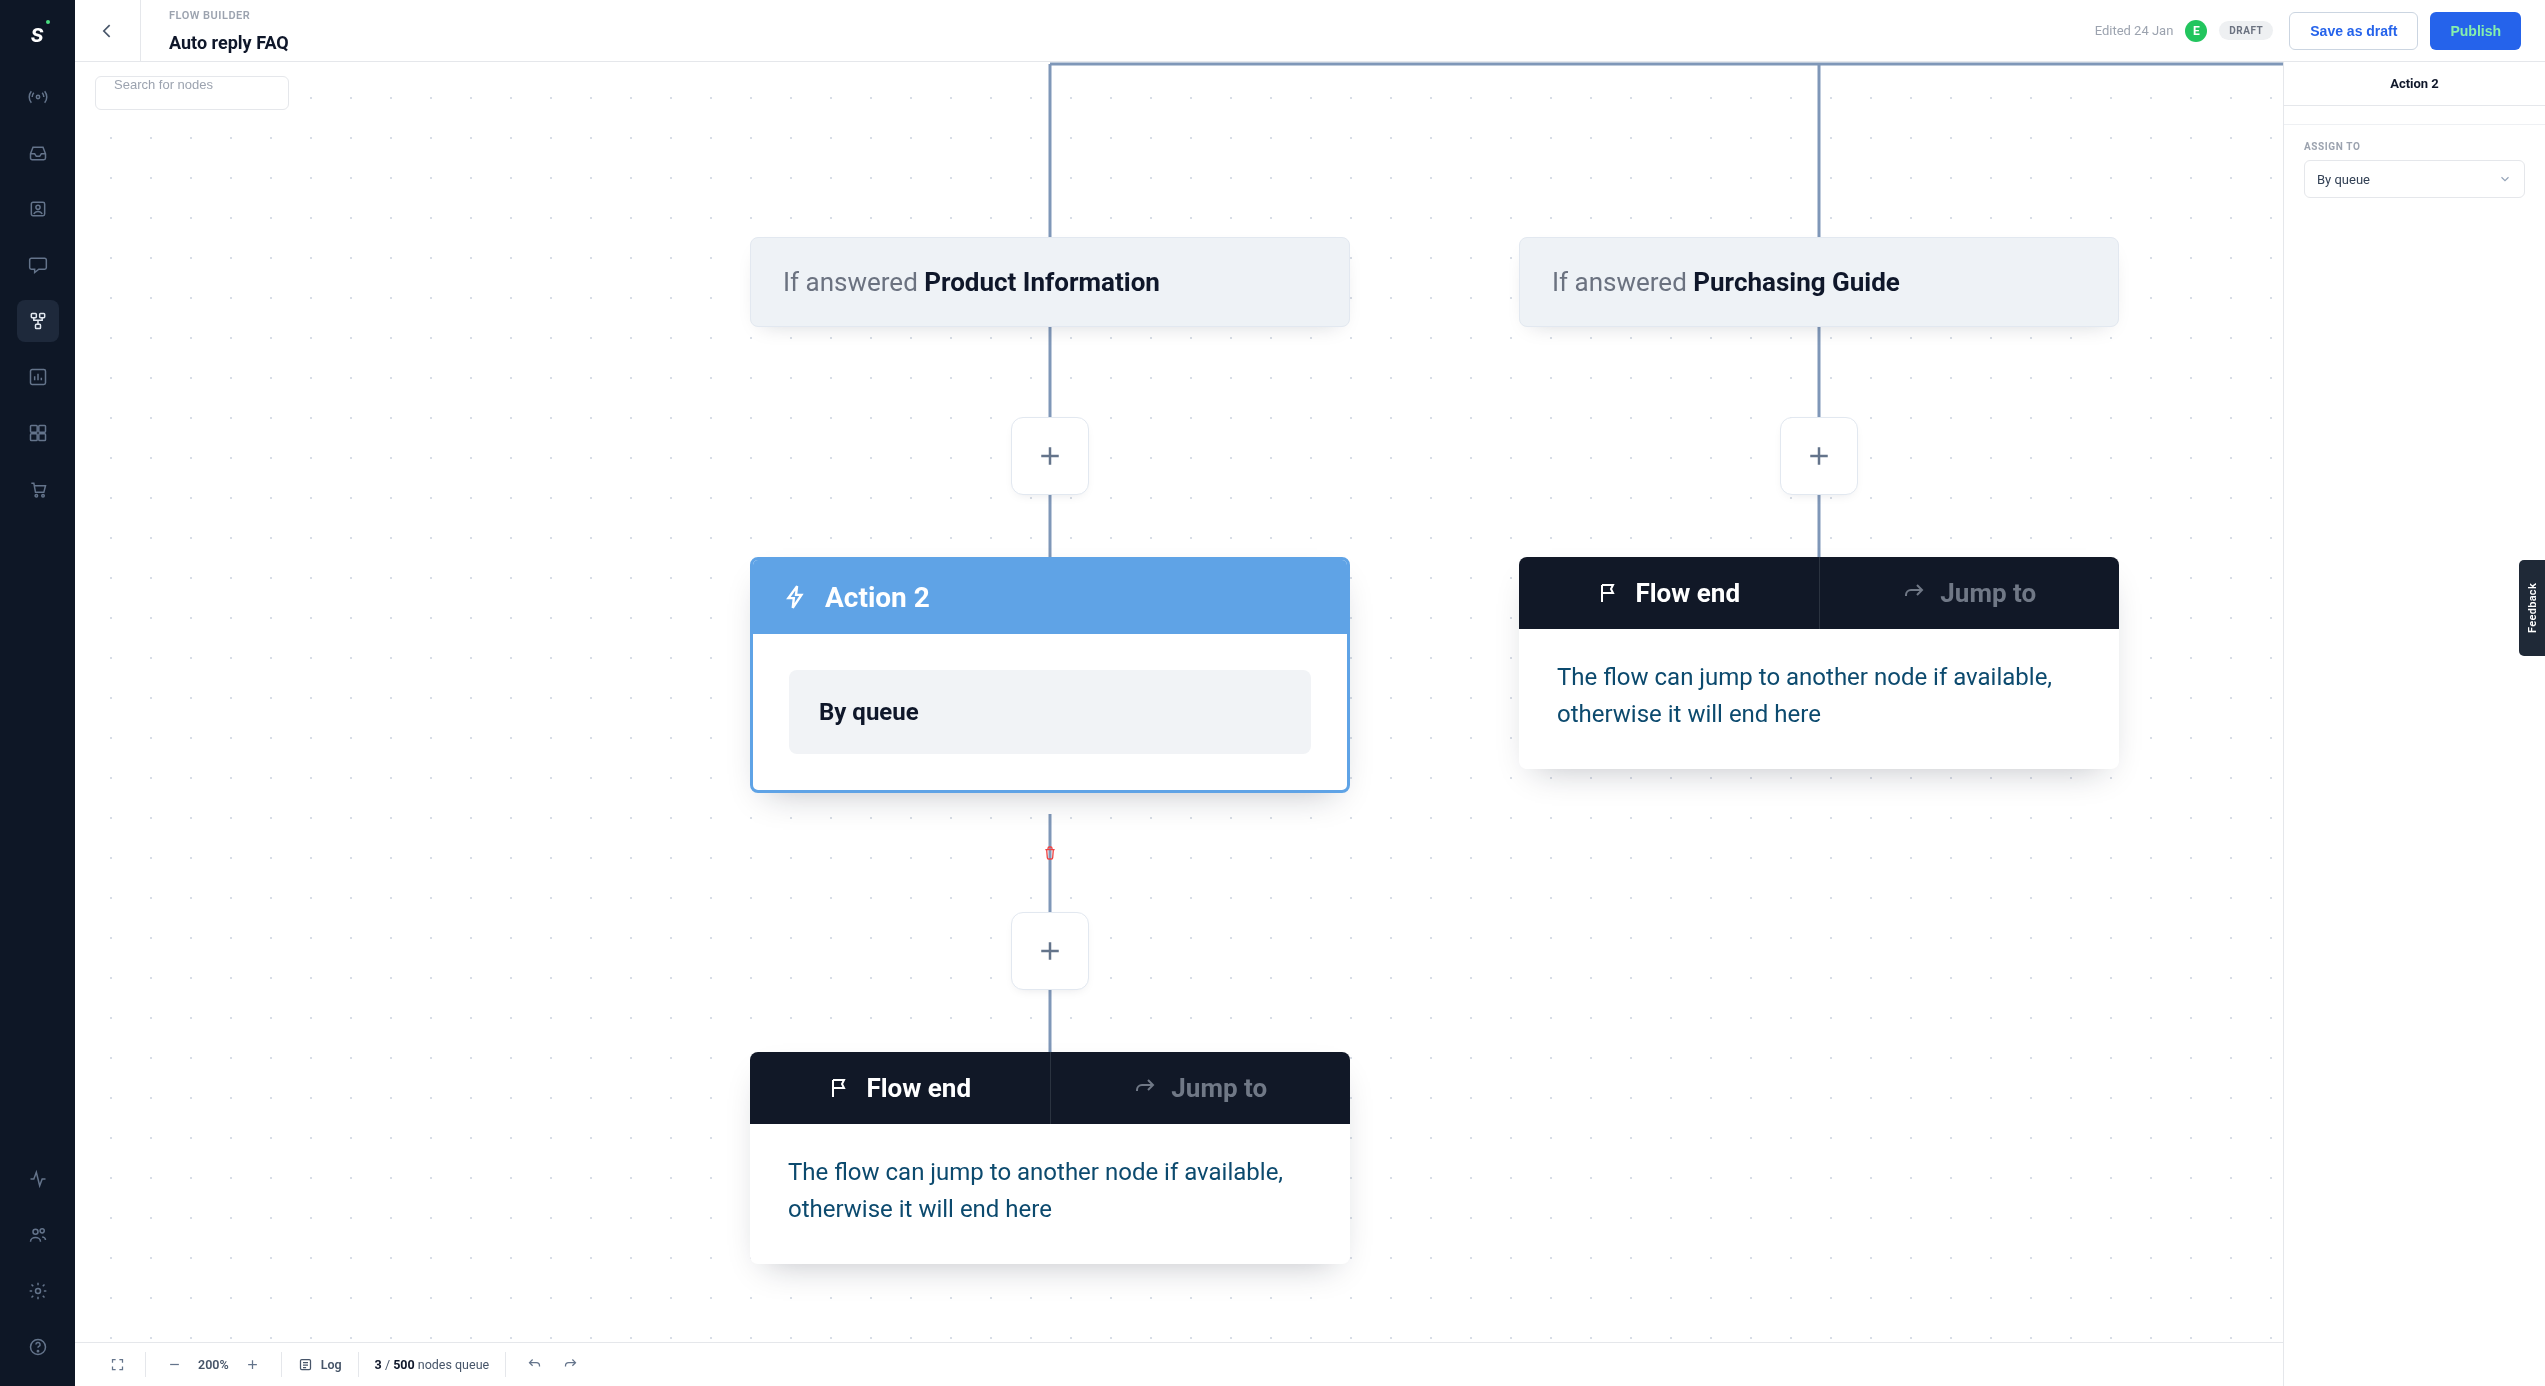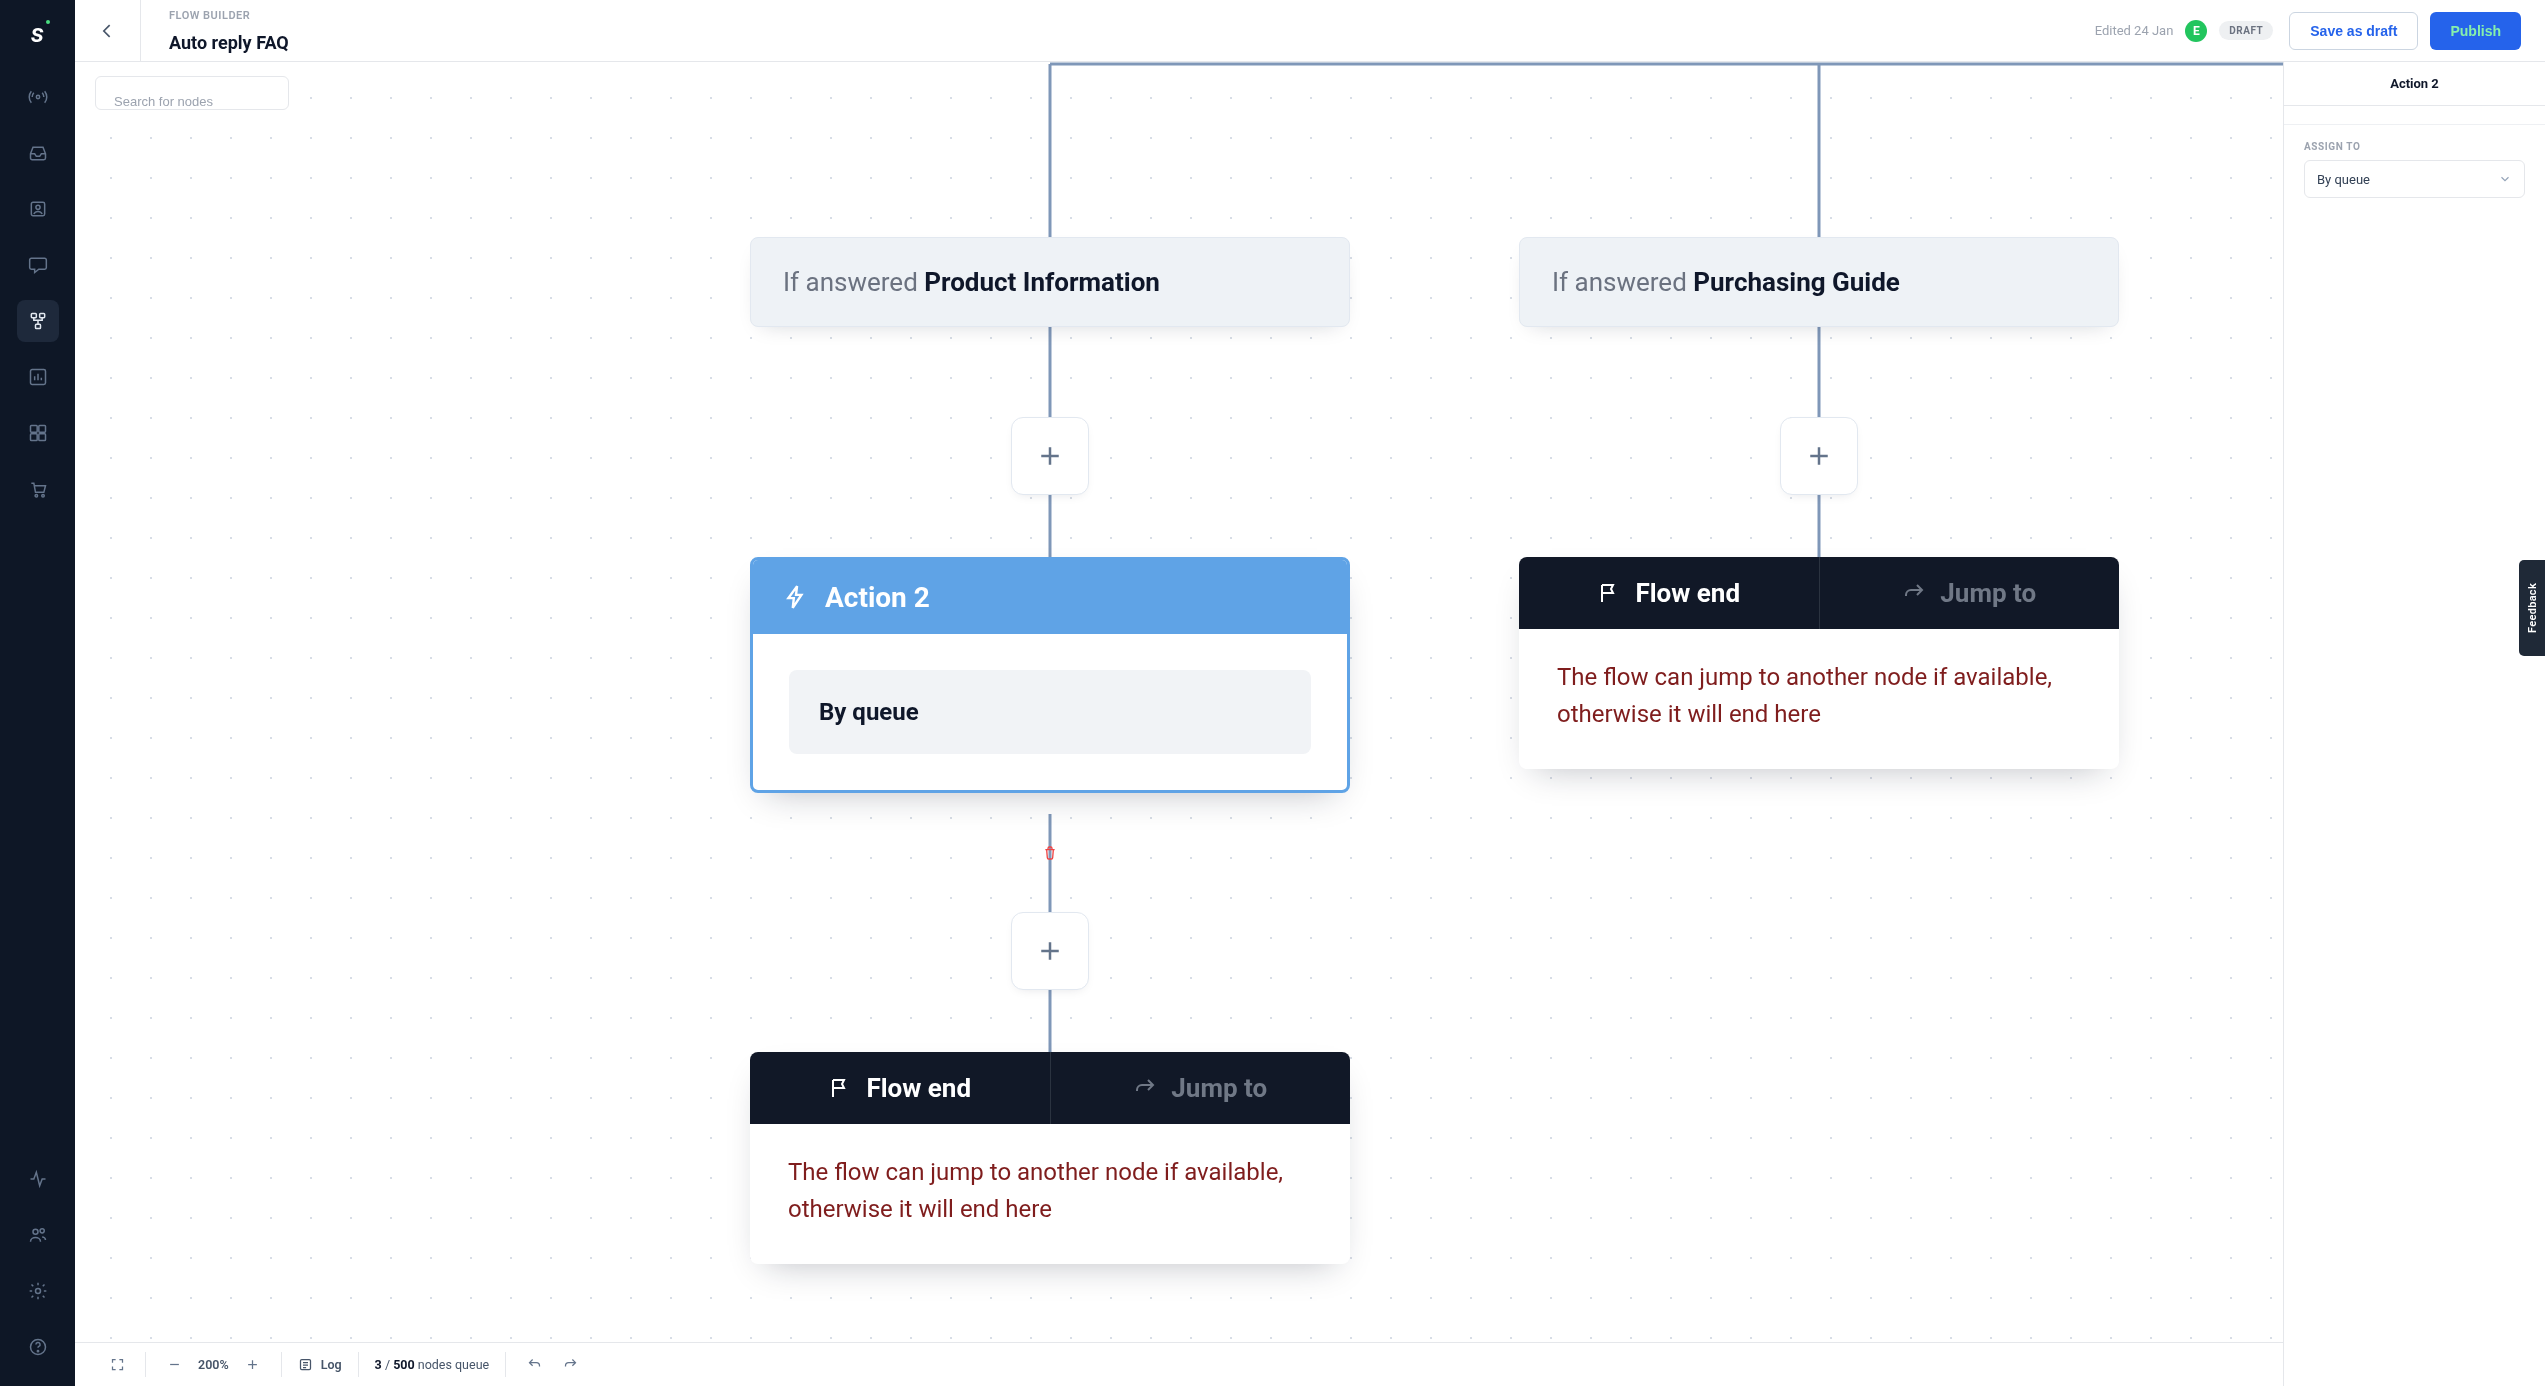--- a/index.html
+++ b/index.html
@@ -52,21 +52,21 @@
   background-image: radial-gradient(#d7dde6 1.5px, transparent 1.5px);
   background-size: 40px 40px; background-position: 16px 16px;
   overflow: hidden;
 }
 .canvas { position: absolute; inset: 0; }
 
 
 .search-box {
   position: absolute; left: 20px; top: 14px; width: 194px; height: 34px;
   border: 1px solid #e5e7eb; border-radius: 6px; background: #fff;
-  display: flex; align-items: flex-end; padding: 0 10px; gap: 8px; color: #9ca3af;
+  display: flex; align-items: flex-start; padding: 0 10px; gap: 8px; color: #9ca3af;
 }
 .search-box svg { width: 14px; height: 14px; stroke: currentColor; fill: none; stroke-width: 2; }
 .search-box input { border: none; outline: none; font-size: 13px; flex: 1; color: #334155; background: transparent; }
 .search-box input::placeholder { color: #9ca3af; }
 
 
 .connectors { position: absolute; inset: 0; pointer-events: none; }
 
 
 .node { position: absolute; }
@@ -110,21 +110,21 @@
   width: 600px; background: #fff; border-radius: 8px; overflow: hidden;
   box-shadow: 0 14px 34px -16px rgba(15,23,42,.3);
 }
 .end-card .ec-head { height: 72px; background: #111827; display: flex; }
 .end-card .ec-tab {
   flex: 1; display: flex; align-items: center; justify-content: center; gap: 14px;
   font-size: 26px; font-weight: 700; color: #fff; cursor: pointer;
 }
 .end-card .ec-tab.dim { color: #707886; border-left: 1px solid #2b3340; }
 .end-card .ec-tab svg { width: 24px; height: 24px; stroke: currentColor; fill: none; stroke-width: 2; }
-.end-card .ec-body { padding: 30px 38px 36px; font-size: 24px; line-height: 1.55; color: #7f1d1d; }
+.end-card .ec-body { padding: 30px 38px 36px; font-size: 24px; line-height: 1.55; color: #0c4a6e; }
 
 
 .inspector {
   position: fixed; right: 0; top: 62px; bottom: 0; width: 262px;
   background: #fff; border-left: 1px solid #e5e7eb;
 }
 .inspector .ins-title { text-align: center; font-size: 13px; font-weight: 700; color: #0f172a; padding: 14px 0; border-bottom: 1px solid #e5e7eb; }
 .inspector .sec { padding: 16px 20px 0; }
 .inspector .lbl { font-size: 10px; font-weight: 700; letter-spacing: .6px; color: #9ca3af; margin-bottom: 8px; }
 .inspector .select {

